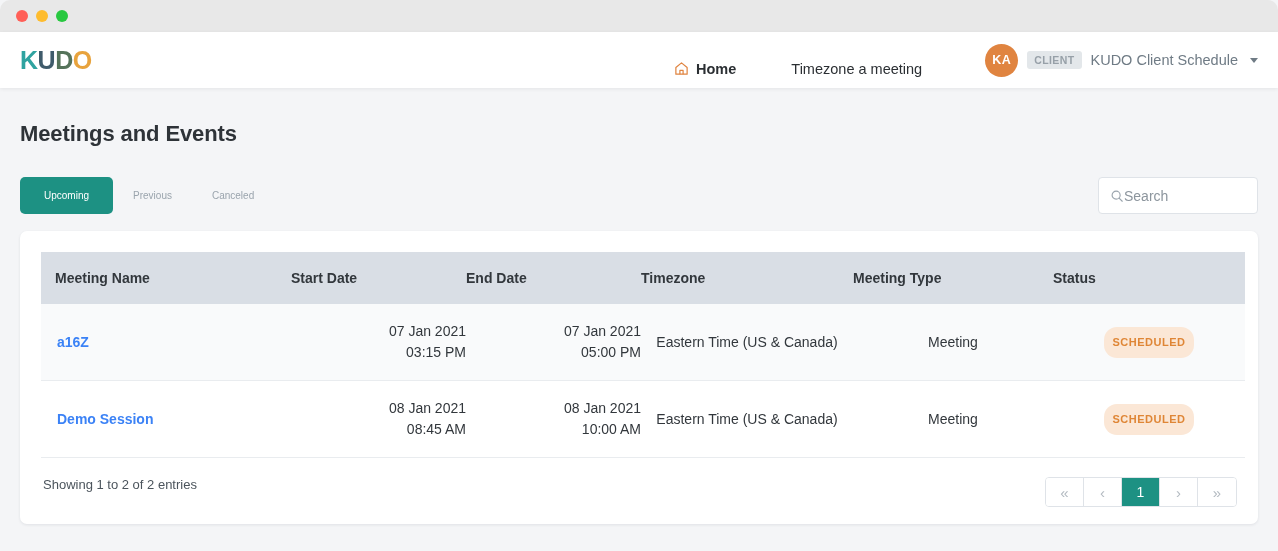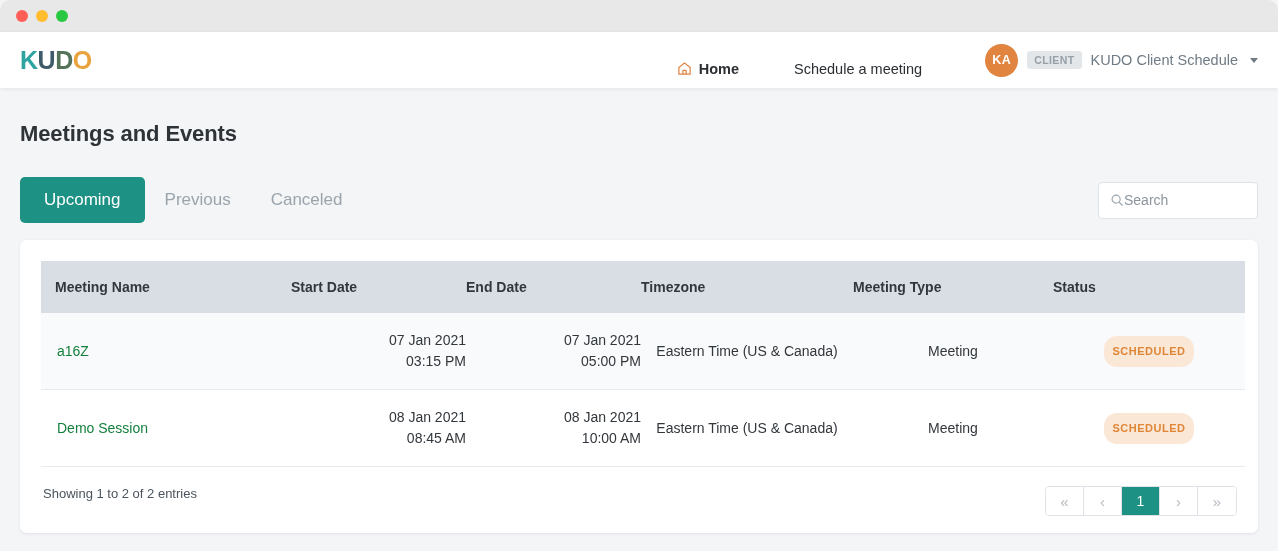--- a/index.html
+++ b/index.html
@@ -129,21 +129,21 @@
     letter-spacing: -0.1px;
   }
 
   .toolbar {
     display: flex;
     align-items: center;
     margin-top: 30px;
   }
   .tabs { display: flex; align-items: center; gap: 0; }
   .tab {
-    font-size: 17px;
+    font-size: 10px;
     color: #9aa4ad;
     padding: 13px 20px;
     border-radius: 5px;
     cursor: pointer;
     white-space: nowrap;
   }
   .tab.active {
     background: #1d9183;
     color: #ffffff;
     font-weight: normal;
@@ -197,22 +197,22 @@
     font-size: 14px;
     color: #32373c;
     padding: 17px 0;
     border-bottom: 1px solid #e9ecef;
     vertical-align: middle;
     line-height: 21px;
   }
   tbody tr:first-child td { background: #f9fafb; }
   tbody td:first-child { padding-left: 16px; }
   .meeting-link {
-    color: #15803d;
-    font-weight: normal;
+    color: #3b82f6;
+    font-weight: bold;
     font-size: 14px;
     text-decoration: none;
     cursor: pointer;
   }
   .dt { text-align: center; }
   .dt .d1, .dt .d2 { display: block; text-align: right; }
   .status-cell { text-align: center; }
   .status-badge {
     display: inline-block;
     background: #fbe7d6;
@@ -290,21 +290,21 @@
         <span class="home-icon">
           <svg width="15" height="15" viewBox="0 0 16 16" fill="none" stroke="#e08440" stroke-width="1.3">
             <path d="M2 7 L8 2 L14 7 L14 14 L2 14 Z" stroke-linejoin="round"></path>
             <path d="M6.3 14 L6.3 10 L9.7 10 L9.7 14" stroke-linejoin="round"></path>
           </svg>
         </span>
         <span>Home</span>
       </a>
 
       <a class="nav-link plain">
-        <span>Schedule a meeting</span>
+        <span>Timezone a meeting</span>
       </a>
 
       <div class="account">
         <div class="avatar">KA</div>
         <div class="role-badge">CLIENT</div>
         <div class="account-name">KUDO Client Schedule</div>
         <span class="caret"></span>
       </div>
     </div>
   </div>

